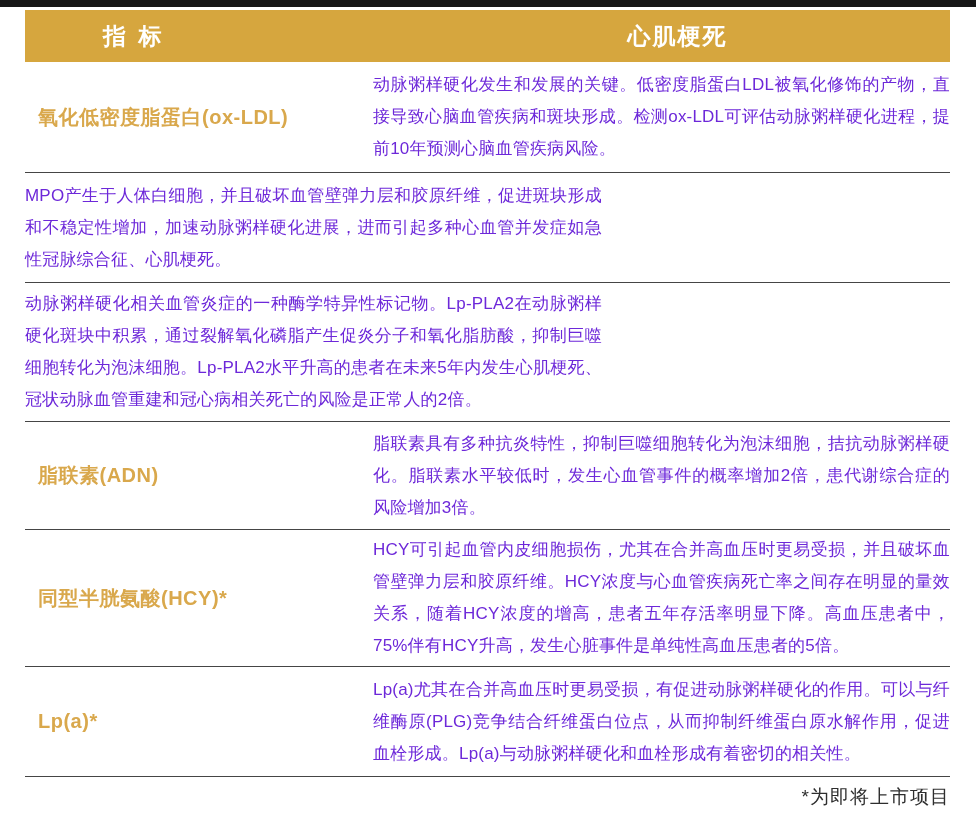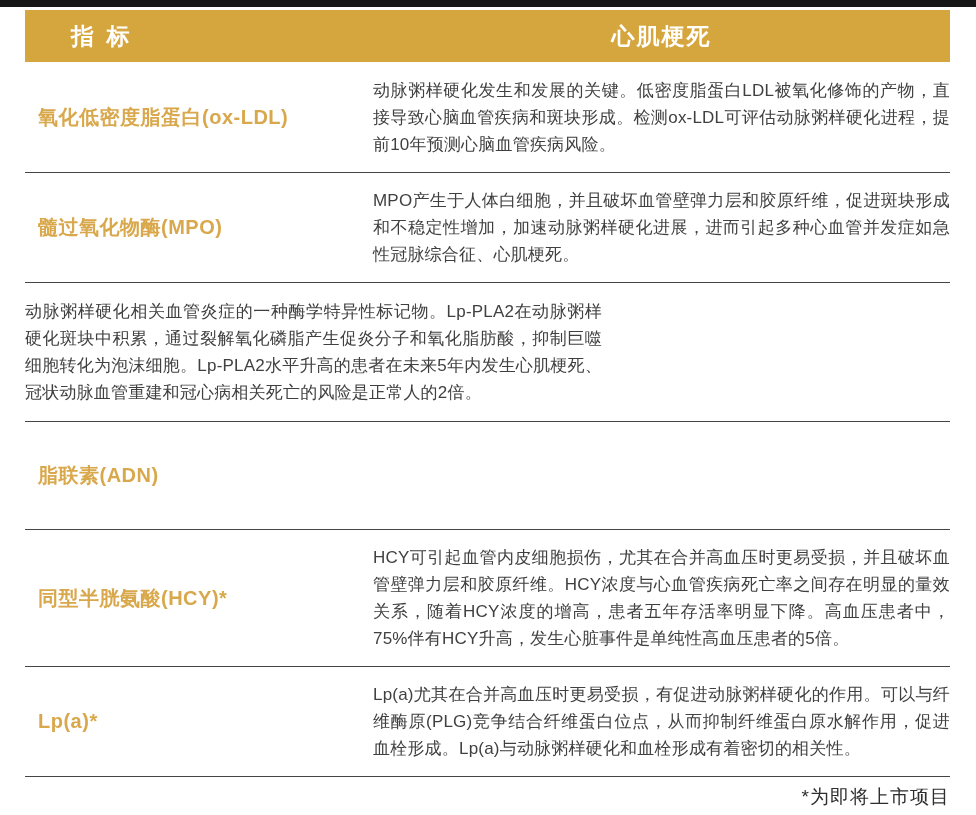--- a/index.html
+++ b/index.html
@@ -18,20 +18,21 @@
   .table {
     position:absolute; left:25px; top:10px; width:925px;
   }
   .header-bar {
     height:52px;
     background:#D6A63E;
     display:flex;
     color:#ffffff;
     font-weight:700;
     font-size:23px;
+    padding-left:32px;
   }
   .hcol1 {
     width:348px; box-sizing:border-box;
     display:flex; align-items:center;
     padding-left:46px;
     letter-spacing:3px;
   }
   .hcol2 {
     flex:1;
     display:flex; align-items:center; justify-content:center;
@@ -55,23 +56,23 @@
     font-size:20px;
     font-weight:600;
     letter-spacing:0.5px;
   }
   .meaning {
     width:577px; box-sizing:border-box;
     display:flex; align-items:center;
   }
   .meaning p {
     margin:0;
-    color:#404040;
+    color:#6d28d9;
     font-size:17px;
-    line-height:27px;
+    line-height:32px;
     text-align:justify;
     letter-spacing:0.2px;
     width:100%;
   }
   .footnote {
     position:absolute;
     right:26px; top:784px;
     font-size:19px;
     font-weight:500;
     color:#2e2e2e;
@@ -93,34 +94,36 @@
     </div>
 
     <div class="row h111">
       <div class="ind">氧化低密度脂蛋白(ox-LDL)</div>
       <div class="meaning">
         <p>动脉粥样硬化发生和发展的关键。低密度脂蛋白LDL被氧化修饰的产物，直接导致心脑血管疾病和斑块形成。检测ox-LDL可评估动脉粥样硬化进程，提前10年预测心脑血管疾病风险。</p>
       </div>
     </div>
 
     <div class="row h110">
-      <div class="ind">髓过氧化物酶(MPO)</div>
       <div class="meaning">
         <p>MPO产生于人体白细胞，并且破坏血管壁弹力层和胶原纤维，促进斑块形成和不稳定性增加，加速动脉粥样硬化进展，进而引起多种心血管并发症如急性冠脉综合征、心肌梗死。</p>
       </div>
     </div>
 
     <div class="row h139">
       <div class="meaning">
         <p>动脉粥样硬化相关血管炎症的一种酶学特异性标记物。Lp-PLA2在动脉粥样硬化斑块中积累，通过裂解氧化磷脂产生促炎分子和氧化脂肪酸，抑制巨噬细胞转化为泡沫细胞。Lp-PLA2水平升高的患者在未来5年内发生心肌梗死、冠状动脉血管重建和冠心病相关死亡的风险是正常人的2倍。</p>
       </div>
     </div>
 
     <div class="row h108">
       <div class="ind">脂联素(ADN)</div>
+      <div class="meaning">
+        <p>脂联素具有多种抗炎特性，抑制巨噬细胞转化为泡沫细胞，拮抗动脉粥样硬化。脂联素水平较低时，发生心血管事件的概率增加2倍，患代谢综合症的风险增加3倍。</p>
+      </div>
     </div>
 
     <div class="row h137">
       <div class="ind">同型半胱氨酸(HCY)*</div>
       <div class="meaning">
         <p>HCY可引起血管内皮细胞损伤，尤其在合并高血压时更易受损，并且破坏血管壁弹力层和胶原纤维。HCY浓度与心血管疾病死亡率之间存在明显的量效关系，随着HCY浓度的增高，患者五年存活率明显下降。高血压患者中，75%伴有HCY升高，发生心脏事件是单纯性高血压患者的5倍。</p>
       </div>
     </div>
 
     <div class="row h110">

